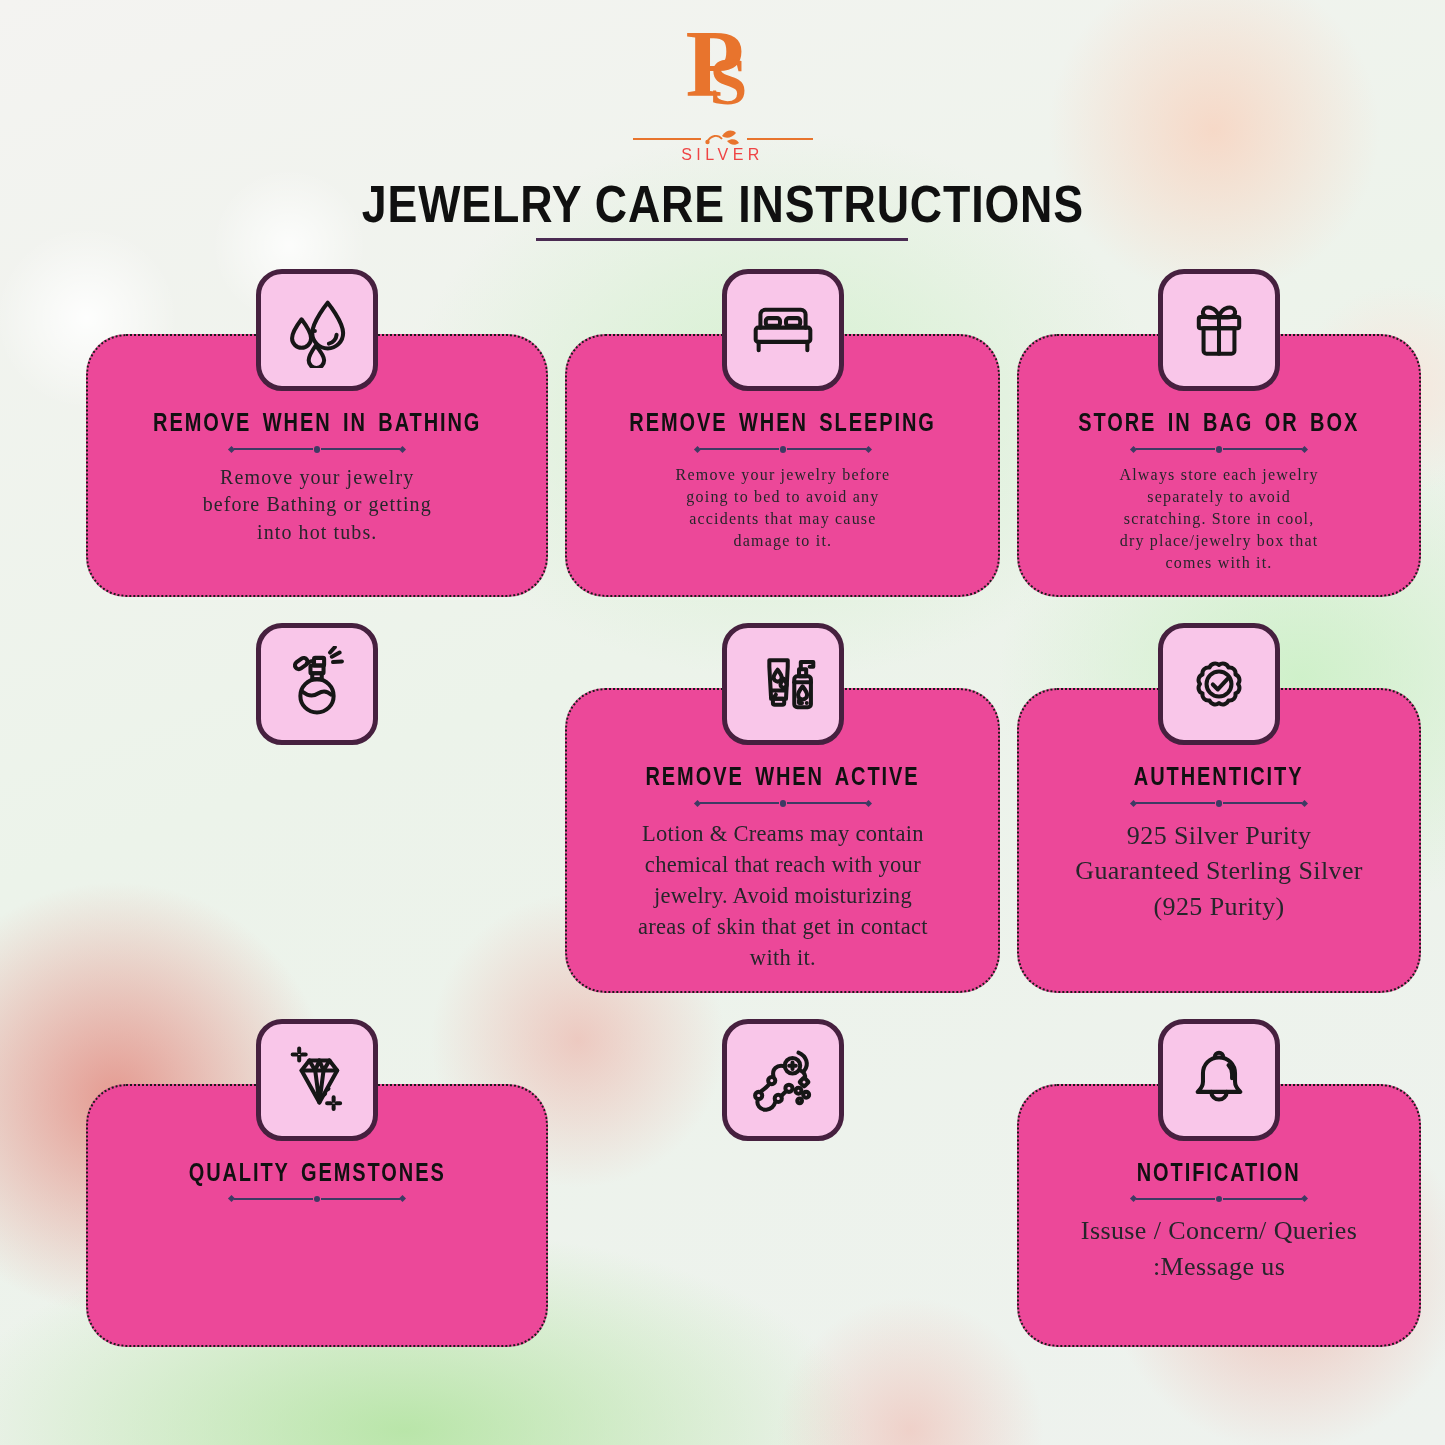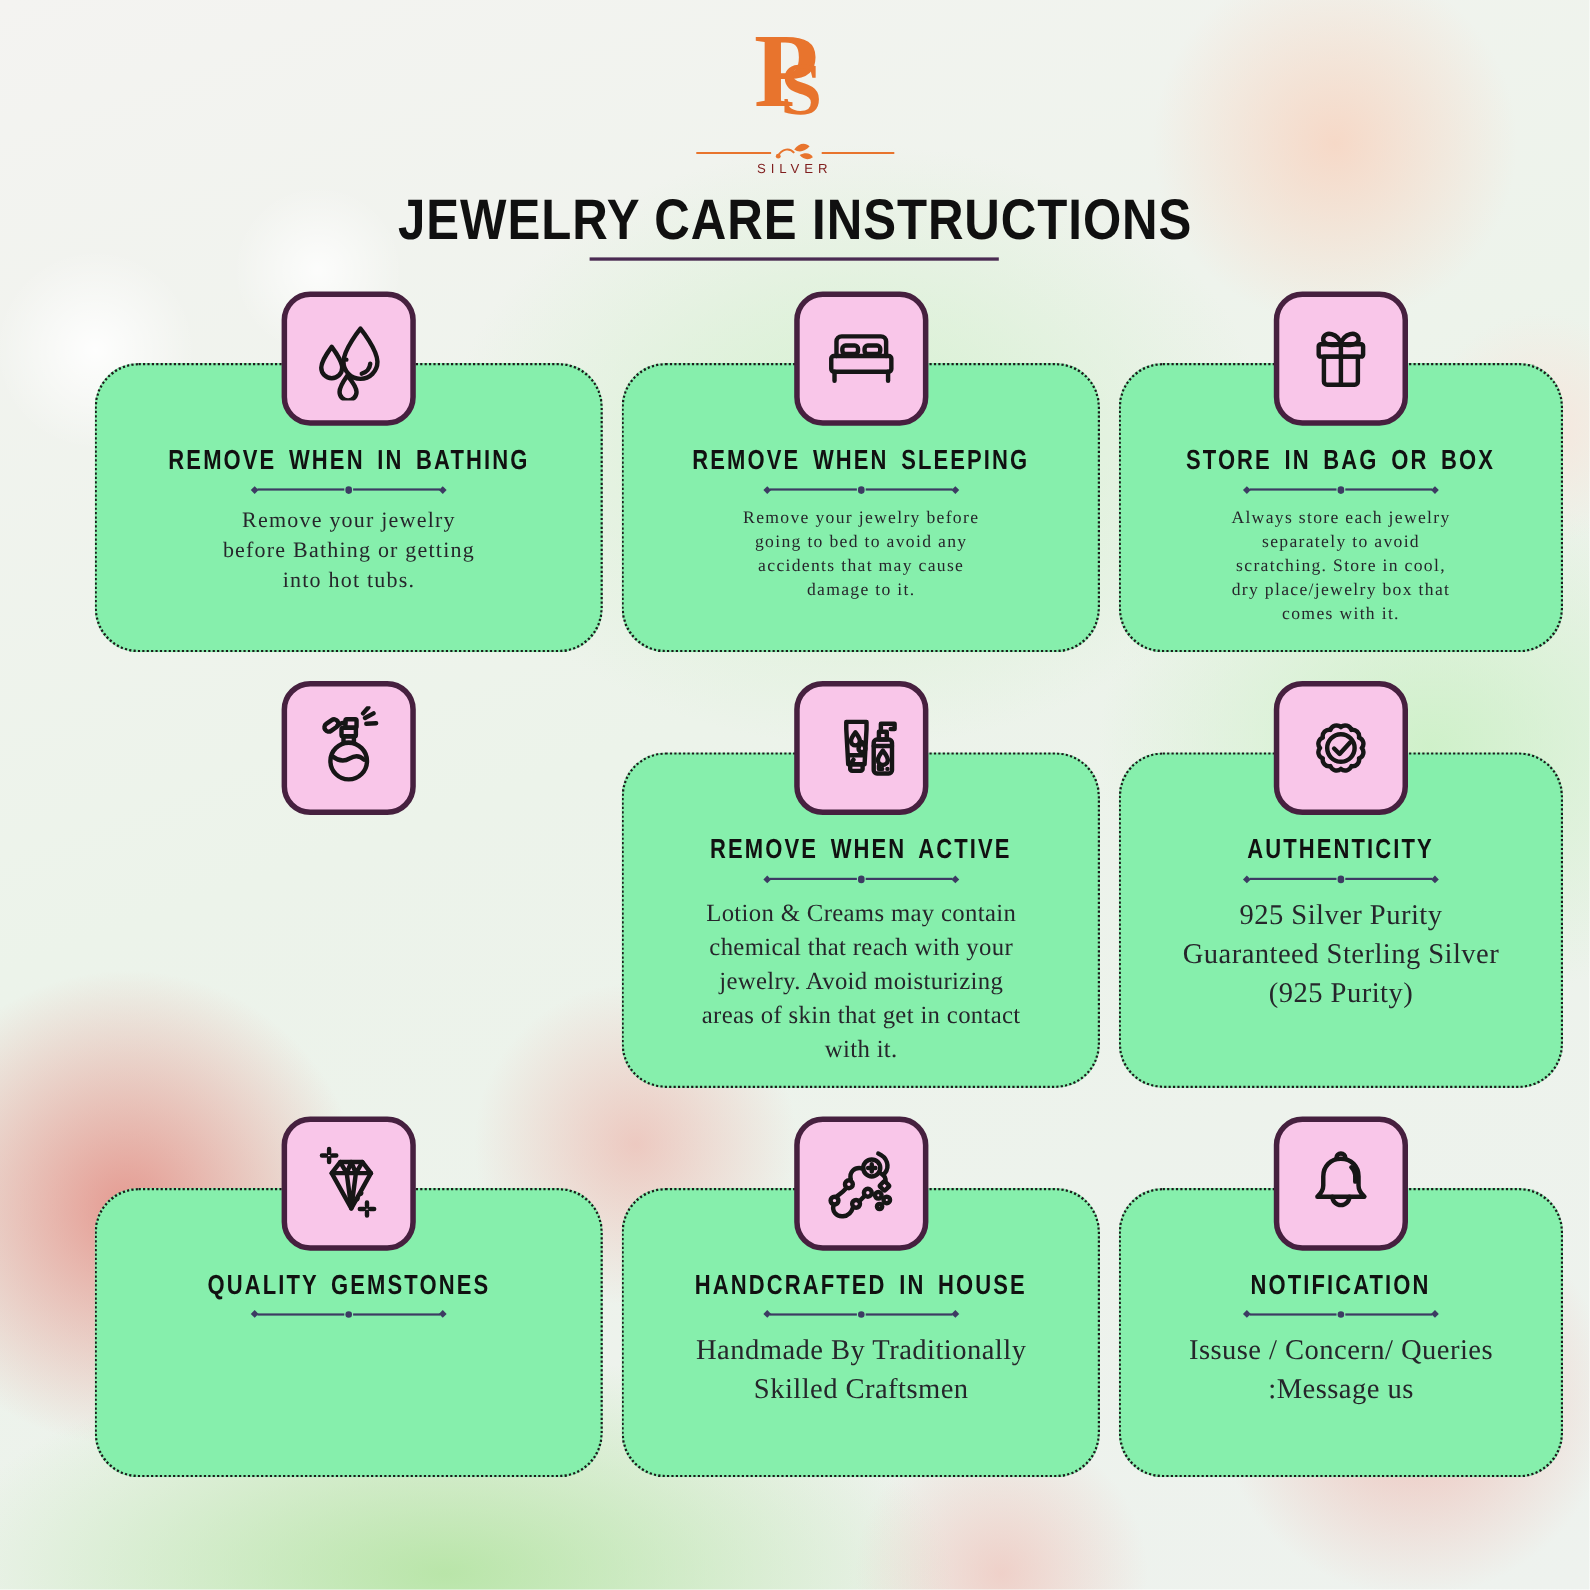--- a/index.html
+++ b/index.html
@@ -23,37 +23,37 @@
   }
   .page{width:100%;height:100%;display:flex;flex-direction:column;align-items:center;}
 
   
   .header{padding-top:22px;display:flex;flex-direction:column;align-items:center;}
   .monogram{position:relative;height:100px;width:110px;}
   .mono-p{position:absolute;left:18px;top:-14px;font-family:"Liberation Serif",serif;font-weight:700;font-size:96px;color:#e8742d;}
   .mono-s{position:absolute;left:42px;top:20px;font-family:"Liberation Serif",serif;font-weight:700;font-size:68px;color:#e8742d;}
   .brand{margin-top:4px;font-size:30px;font-weight:400;letter-spacing:14px;color:#1c1c1c;padding-left:14px;}
   .flourish{margin-top:2px;}
-  .brand-sub{margin-top:-2px;font-size:12px;letter-spacing:4.5px;color:#7f1d1d;}
+  .brand-sub{margin-top:-2px;font-size:16px;letter-spacing:4.5px;color:#ef4444;}
 
   
   .title-wrap{margin-top:10px;display:flex;flex-direction:column;align-items:center;}
   .page-title{font-size:52px;font-weight:800;letter-spacing:1px;white-space:nowrap;transform:scaleX(.86);transform-origin:center;color:#101010;}
   .title-underline{width:372px;height:3px;background:#4a2b52;margin-top:4px;}
 
   
   .grid{display:grid;grid-template-columns:repeat(3,1fr);column-gap:17px;padding:0 86px;width:1273px;margin-top:28px;}
   .cell{display:flex;flex-direction:column;align-items:center;margin-bottom:26px;}
   .tile{
     width:112px;height:112px;border-radius:26px;background:#f9c6e9;
     border:5px solid #46203f;display:flex;align-items:center;justify-content:center;
     position:relative;z-index:2;margin-bottom:-57px;
   }
   .card{
-    background:#86efac;border:2px dotted #1b1b1b;border-radius:40px;
+    background:#ec4899;border:2px dotted #1b1b1b;border-radius:40px;
     width:100%;box-sizing:border-box;min-height:263px;
     padding:72px 24px 18px;text-align:center;flex:1;
   }
   .card-title{margin:0;font-size:25px;font-weight:800;letter-spacing:2.4px;word-spacing:5px;white-space:nowrap;transform:scaleX(.8);transform-origin:center;color:#111;}
   .divider{width:176px;display:flex;align-items:center;margin:9px auto 11px;}
   .divider .line{flex:1;height:1.6px;background:#3d3b63;}
   .divider .dot{width:6.5px;height:6.5px;border-radius:50%;background:#3d3b63;margin:0 1px;}
   .divider .tick{width:5px;height:5px;background:#3d3b63;transform:rotate(45deg);}
   .card-body{margin:0;font-family:"Liberation Serif",serif;color:#26262b;white-space:pre-line;line-height:1.38;}
   .cell:nth-child(1) .card-body{font-size:20px;letter-spacing:1.1px;}
@@ -283,32 +283,20 @@
           <circle cx="28" cy="47.5" r="3"></circle>
           <path d="M30.5 45.5 l4 -4"></path>
           <circle cx="37" cy="39" r="3"></circle>
           <path d="M47.5 24.5 c2.5 1.5 3.5 3.5 3 6"></path>
           <rect x="47" y="31" width="5.5" height="5.5" rx="1" transform="rotate(45 49.75 33.75)"></rect>
           <circle cx="45" cy="41" r="2.5"></circle>
           <circle cx="51.5" cy="44.5" r="2.5"></circle>
           <circle cx="46" cy="49.5" r="2"></circle>
         </svg>
       </div>
-      <div class="card">
-        <h3 class="card-title">HANDCRAFTED IN HOUSE</h3>
-        <div class="divider">
-            <span class="tick"></span>
-            <span class="line"></span>
-            <span class="dot"></span>
-            <span class="line"></span>
-            <span class="tick"></span>
-          </div>
-        <p class="card-body">Handmade By Traditionally
-Skilled Craftsmen</p>
-      </div>
     </div>
 
     <div class="cell">
       <div class="tile">
         <svg class="icon" width="76" height="76" viewBox="0 0 64 64">
           <path d="M32 13 c8 0 13.5 6 13.5 13.5 v7 c0 4.5 2.5 6.5 4.5 8.5 h-36 c2 -2 4.5 -4 4.5 -8.5 v-7 C18.5 19 24 13 32 13 z"></path>
           <path d="M28.5 12.5 a3.5 3.5 0 0 1 7 0"></path>
           <path d="M40 19.5 a10.5 10.5 0 0 1 3 7.5 v3.5"></path>
           <path d="M25.5 42 a6.5 6.5 0 0 0 13 0"></path>
         </svg>

